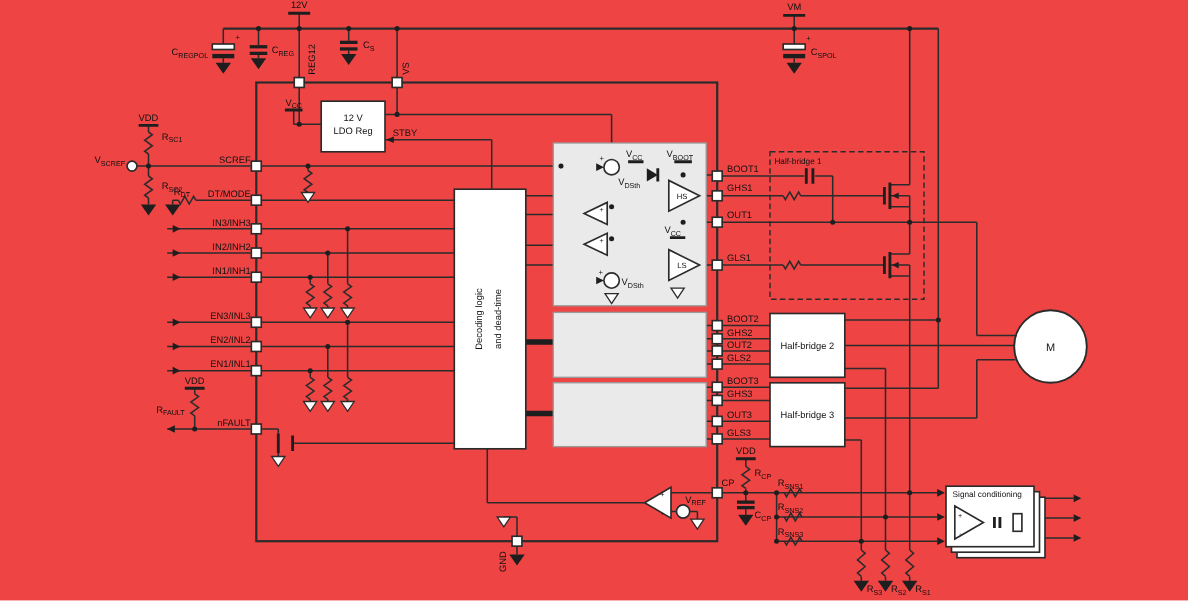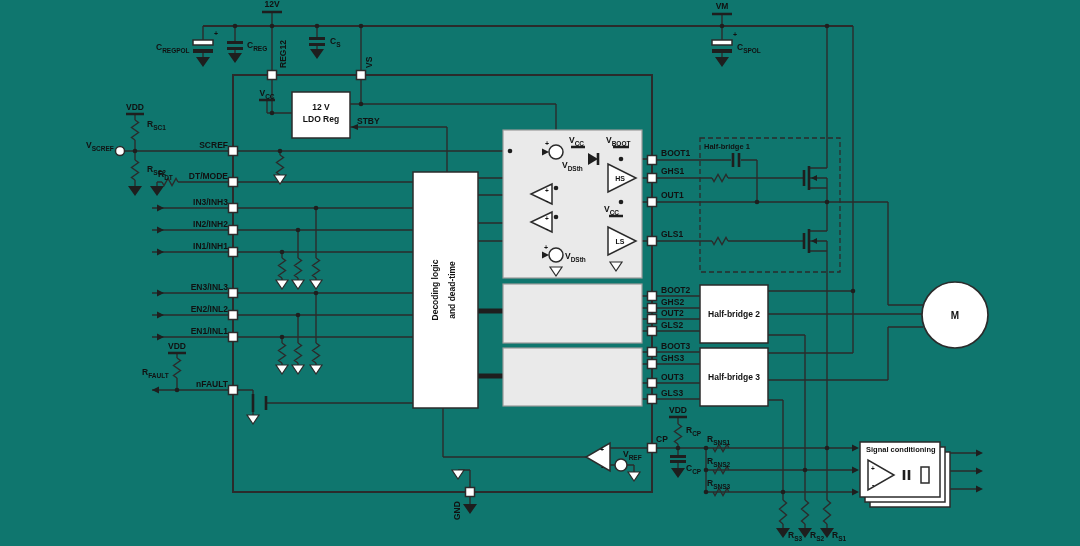--- a/index.html
+++ b/index.html
@@ -1,16 +1,16 @@
 <!DOCTYPE html>
 <html><head>
 <meta charset="utf-8">
 <style>
   html,body{margin:0;padding:0;background:#fff;}
-  .stage{width:1080px;height:546px;background:#0f766e;position:relative;overflow:hidden;font-weight:bold;}
+  .stage{width:1080px;height:546px;background:#ef4444;position:relative;overflow:hidden;}
   svg{display:block;}
   .w{fill:none;stroke:#2b2b2b;stroke-width:1.4;}
   .w2{fill:none;stroke:#2b2b2b;stroke-width:1.9;}
   .bus{fill:none;stroke:#1e1e1e;stroke-width:5;}
   .plate{fill:none;stroke:#1e1e1e;stroke-width:2.6;}
   .box{fill:#fff;stroke:#2b2b2b;stroke-width:1.5;}
   .chip{fill:none;stroke:#2b2b2b;stroke-width:2;}
   .gbox{fill:#eaeaea;stroke:#9a9a9a;stroke-width:1.2;}
   .dash{fill:none;stroke:#2b2b2b;stroke-width:1.3;stroke-dasharray:5 3;}
   .dot{fill:#1e1e1e;}

